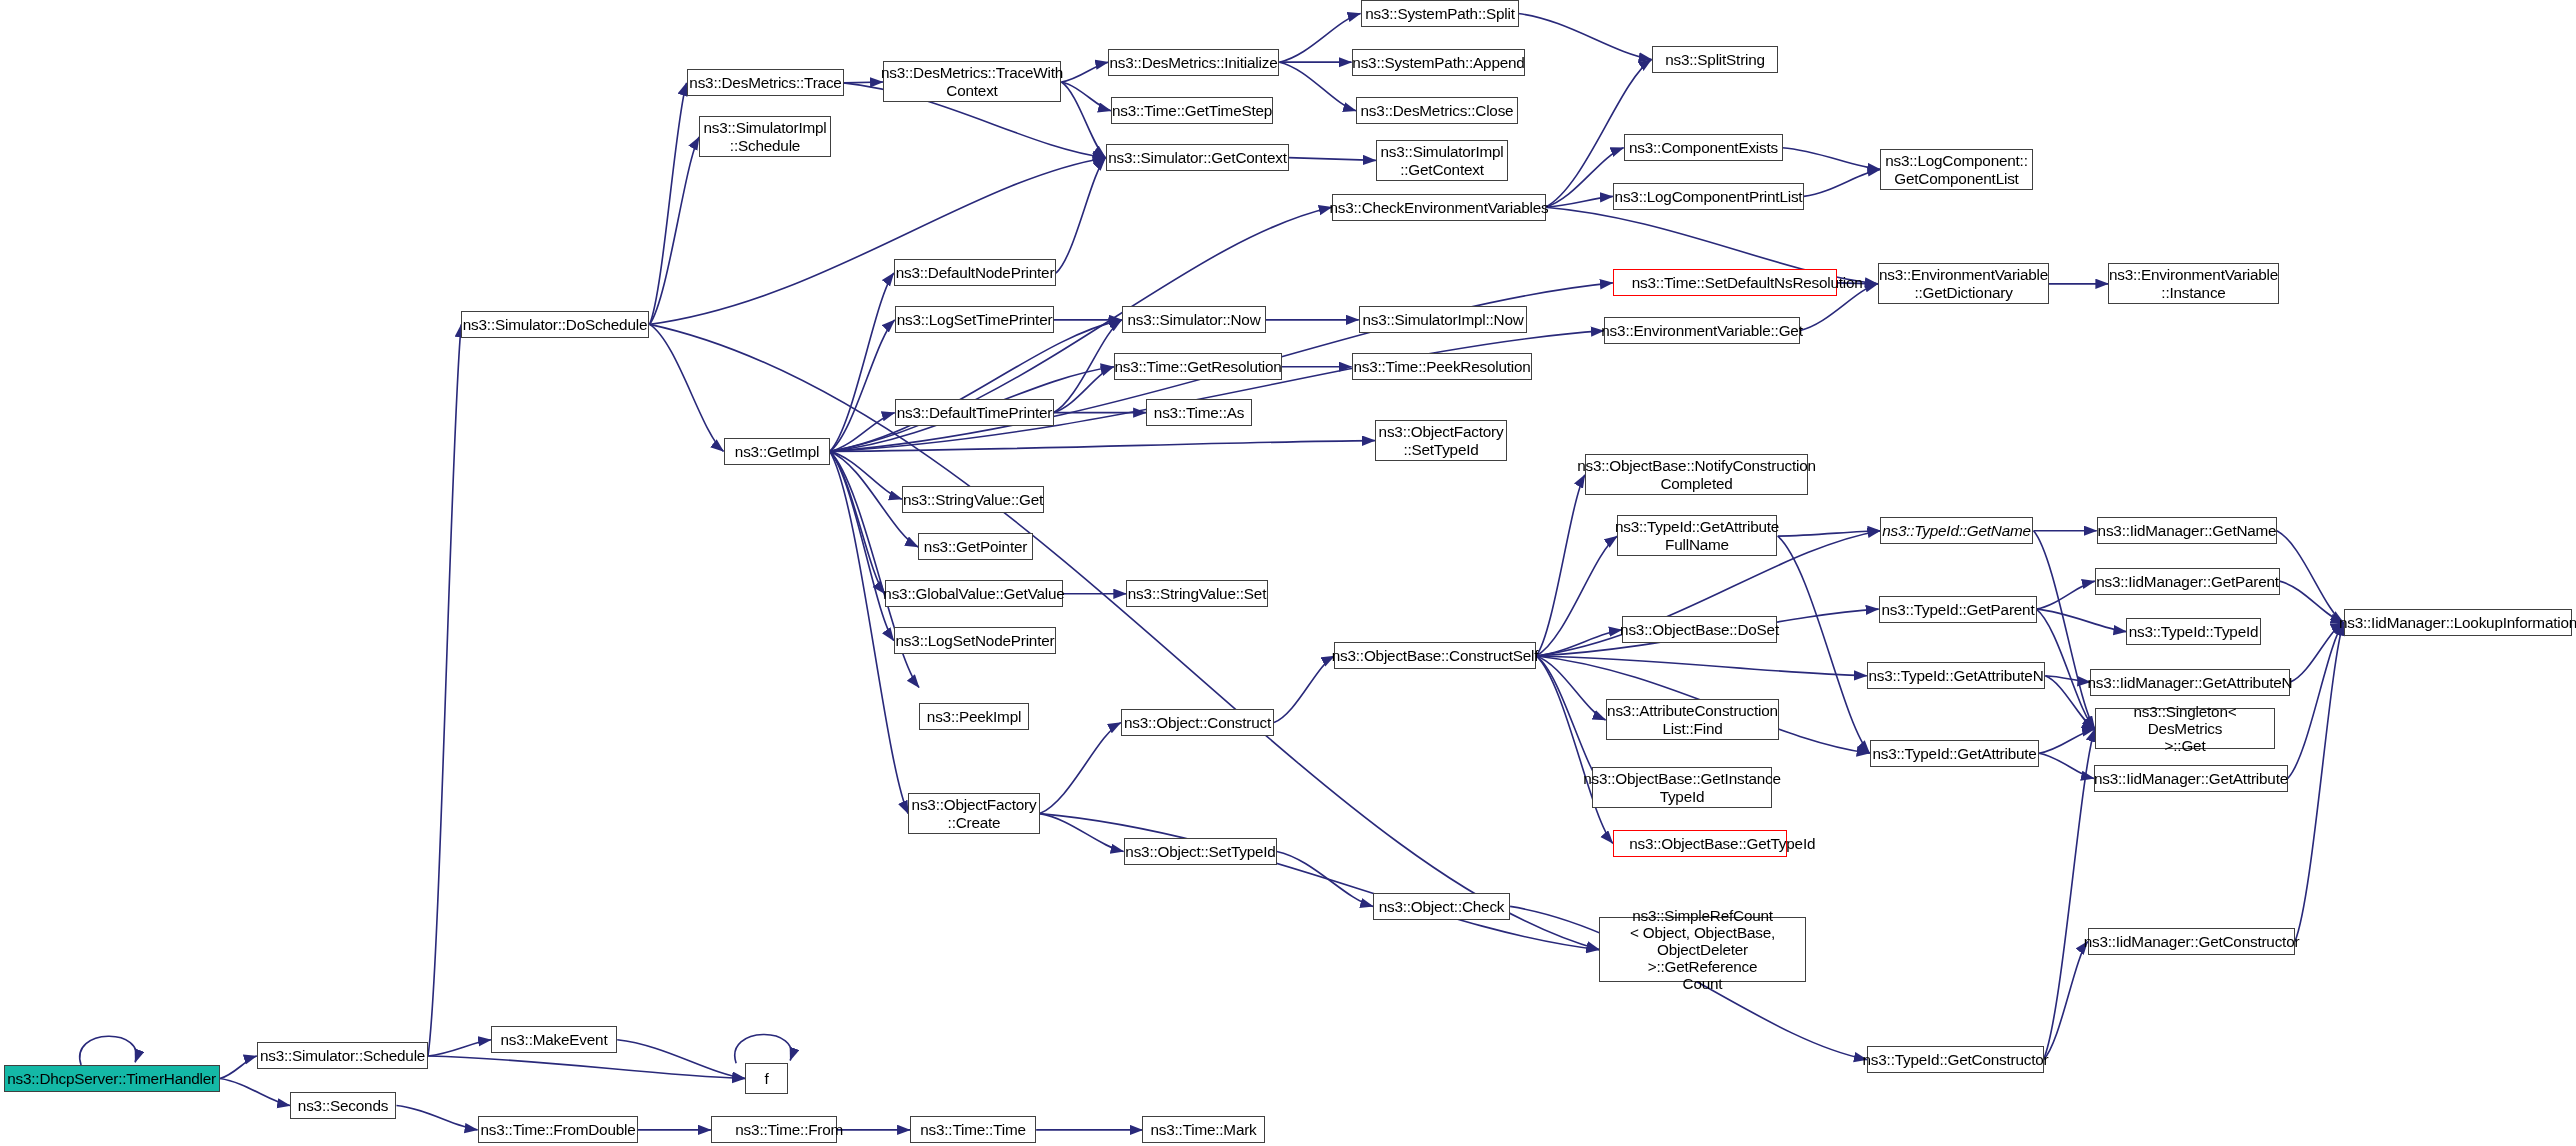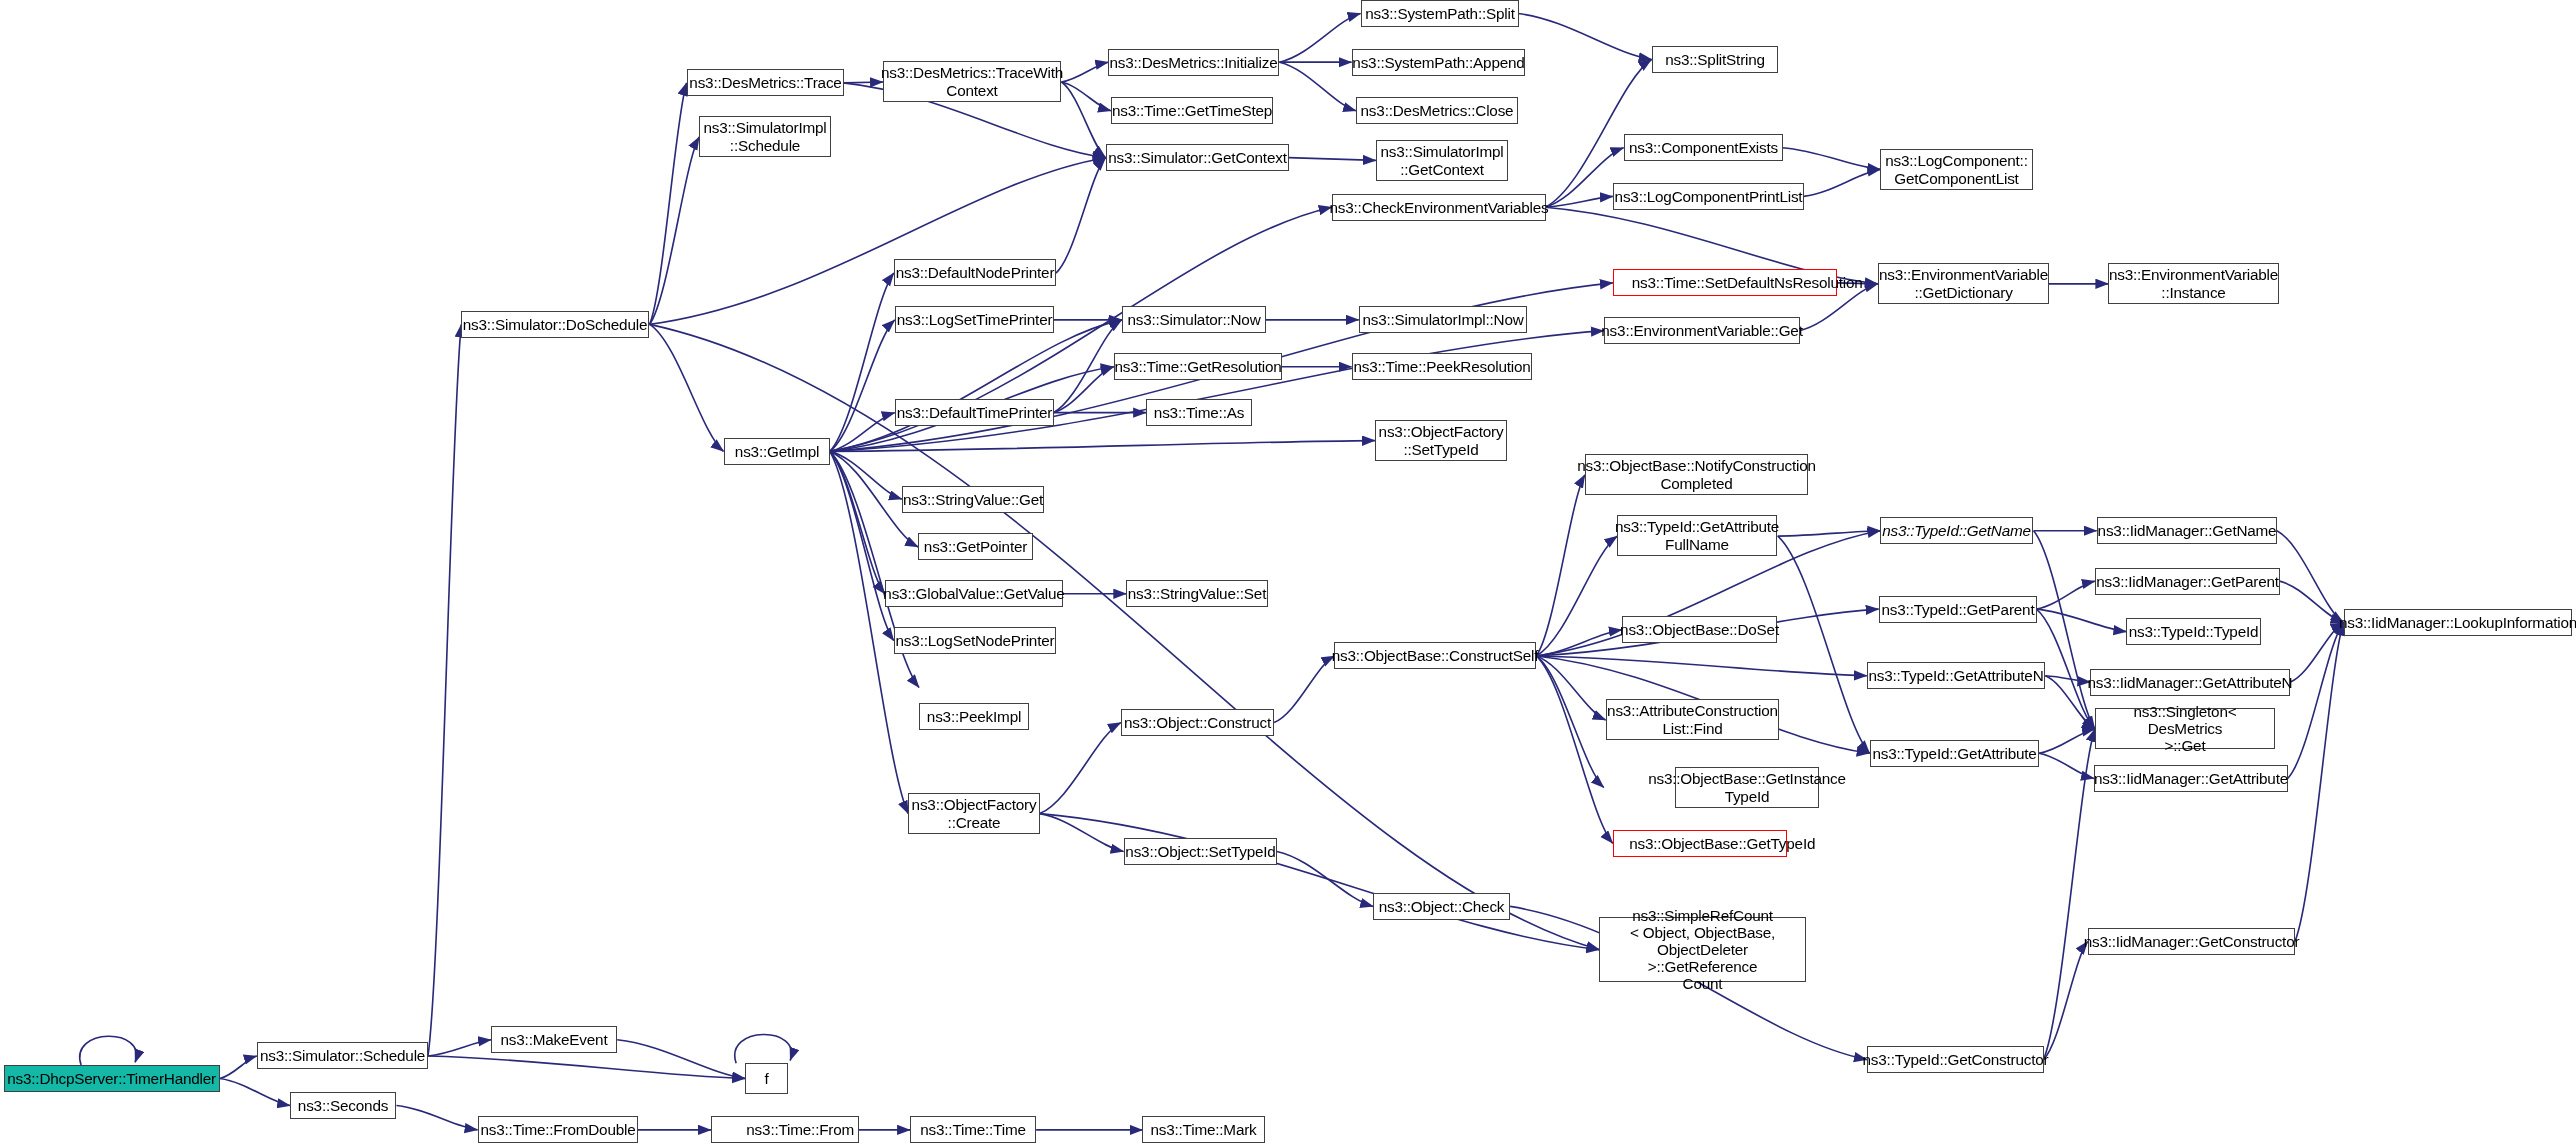--- a/index.html
+++ b/index.html
@@ -156,21 +156,21 @@
         <path d="M2547,1045 C2567.52,995.44 2584.8,740.56 2601,691" fill="none" stroke="#29297a" stroke-width="1.8" marker-end="url(#arrow)"></path>
       </g>
   </svg>
   <div id="nodes">
       <div class="node filled" style="left: 3.6px; top: 1065px; width: 216px; height: 27px;">ns3::DhcpServer::TimerHandler</div>
       <div class="node" style="left: 257px; top: 1042px; width: 171px; height: 27px;">ns3::Simulator::Schedule</div>
       <div class="node" style="left: 290px; top: 1092px; width: 106px; height: 27px;">ns3::Seconds</div>
       <div class="node" style="left: 491px; top: 1026px; width: 126px; height: 27px;">ns3::MakeEvent</div>
       <div class="node" style="left: 745px; top: 1063px; width: 43px; height: 31px;">f</div>
       <div class="node" style="left: 478px; top: 1116px; width: 160px; height: 27px;">ns3::Time::FromDouble</div>
-      <div class="node" style="left: 711px; top: 1116px; width: 148px; height: 27px; padding-left: 34px;">ns3::Time::From</div>
+      <div class="node" style="left: 711px; top: 1116px; width: 126px; height: 27px; padding-left: 34px;">ns3::Time::From</div>
       <div class="node" style="left: 910px; top: 1116px; width: 126px; height: 27px;">ns3::Time::Time</div>
       <div class="node" style="left: 1142px; top: 1116px; width: 123px; height: 27px;">ns3::Time::Mark</div>
       <div class="node" style="left: 461px; top: 311px; width: 188px; height: 27px;">ns3::Simulator::DoSchedule</div>
       <div class="node" style="left: 687px; top: 69px; width: 157px; height: 27px;">ns3::DesMetrics::Trace</div>
       <div class="node" style="left: 699px; top: 116px; width: 132px; height: 41px;">ns3::SimulatorImpl
 ::Schedule</div>
       <div class="node" style="left: 883px; top: 61px; width: 178px; height: 41px;">ns3::DesMetrics::TraceWith
 Context</div>
       <div class="node" style="left: 1108px; top: 49px; width: 171px; height: 27px;">ns3::DesMetrics::Initialize</div>
       <div class="node" style="left: 1111px; top: 97px; width: 162px; height: 27px;">ns3::Time::GetTimeStep</div>
@@ -215,21 +215,21 @@
       <div class="node" style="left: 1124px; top: 838px; width: 153px; height: 27px;">ns3::Object::SetTypeId</div>
       <div class="node" style="left: 1373px; top: 893px; width: 137px; height: 27px;">ns3::Object::Check</div>
       <div class="node" style="left: 1334px; top: 642px; width: 202px; height: 27px;">ns3::ObjectBase::ConstructSelf</div>
       <div class="node" style="left: 1585px; top: 454px; width: 223px; height: 41px;">ns3::ObjectBase::NotifyConstruction
 Completed</div>
       <div class="node" style="left: 1617px; top: 515px; width: 160px; height: 41px;">ns3::TypeId::GetAttribute
 FullName</div>
       <div class="node" style="left: 1622px; top: 616px; width: 155px; height: 27px;">ns3::ObjectBase::DoSet</div>
       <div class="node" style="left: 1606px; top: 699px; width: 173px; height: 41px;">ns3::AttributeConstruction
 List::Find</div>
-      <div class="node" style="left: 1675px; top: 767px; width: 144px; height: 41px;">ns3::ObjectBase::GetInstance
+      <div class="node" style="left: 1592px; top: 767px; width: 180px; height: 41px;">ns3::ObjectBase::GetInstance
 TypeId</div>
       <div class="node red" style="left: 1613px; top: 830px; width: 174px; height: 27px;">ns3::ObjectBase::GetTypeId</div>
       <div class="node" style="left: 1599px; top: 917px; width: 207px; height: 65px;">ns3::SimpleRefCount
 &lt; Object, ObjectBase,
  ObjectDeleter &gt;::GetReference
 Count</div>
       <div class="node" style="left: 1880px; top: 517px; width: 153px; height: 27px; font-style: italic;">ns3::TypeId::GetName</div>
       <div class="node" style="left: 1879px; top: 596px; width: 158px; height: 27px;">ns3::TypeId::GetParent</div>
       <div class="node" style="left: 1867px; top: 662px; width: 178px; height: 27px;">ns3::TypeId::GetAttributeN</div>
       <div class="node" style="left: 1870px; top: 740px; width: 169px; height: 27px;">ns3::TypeId::GetAttribute</div>

